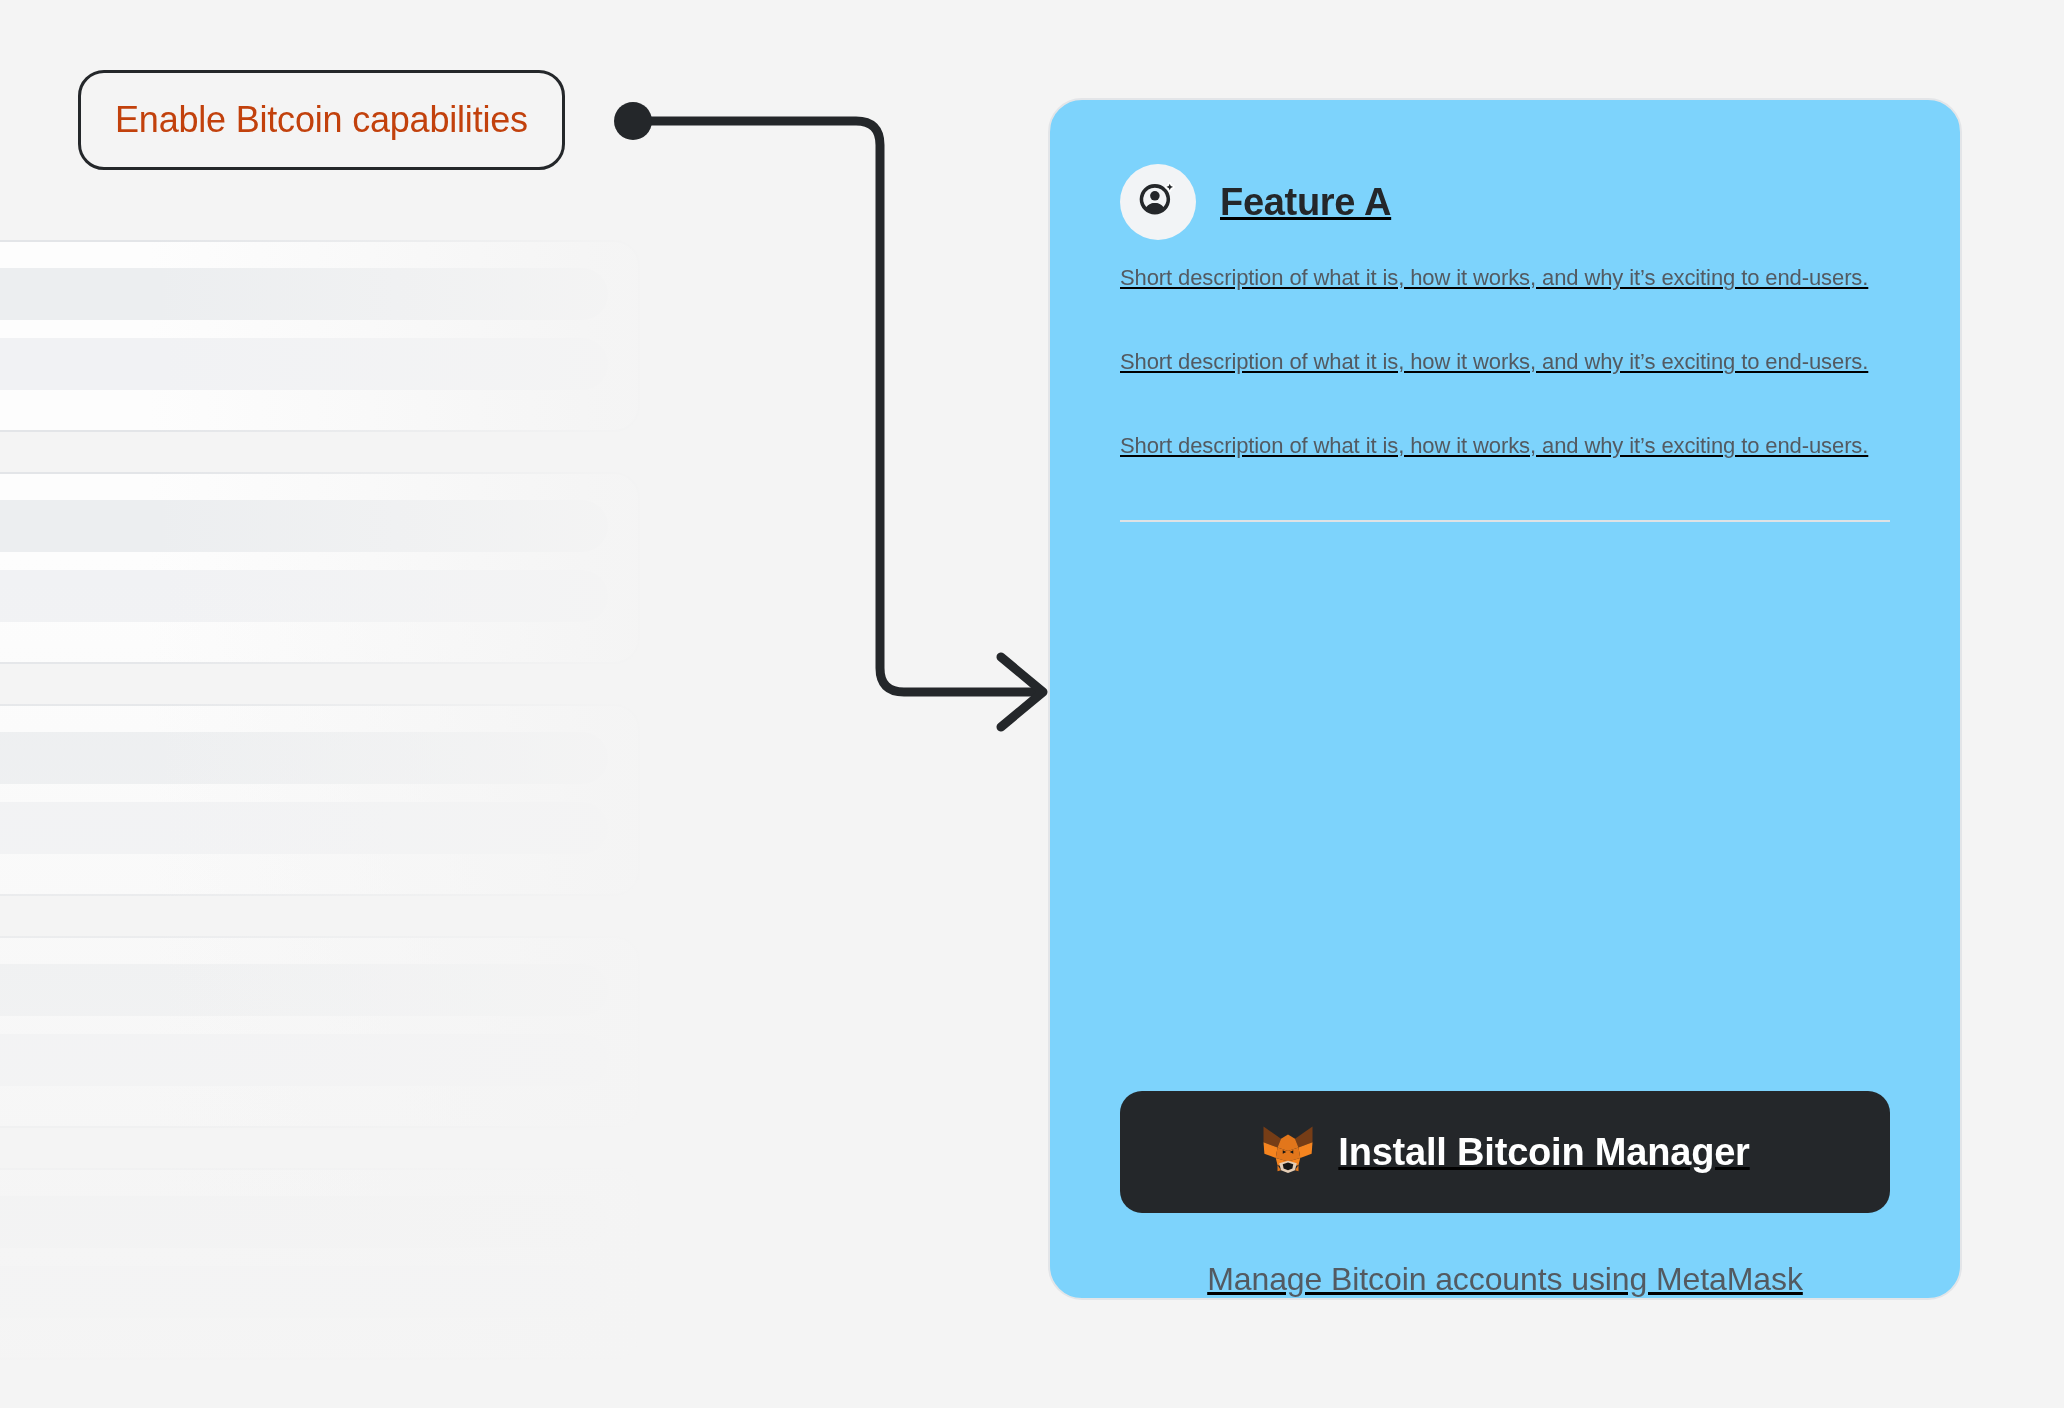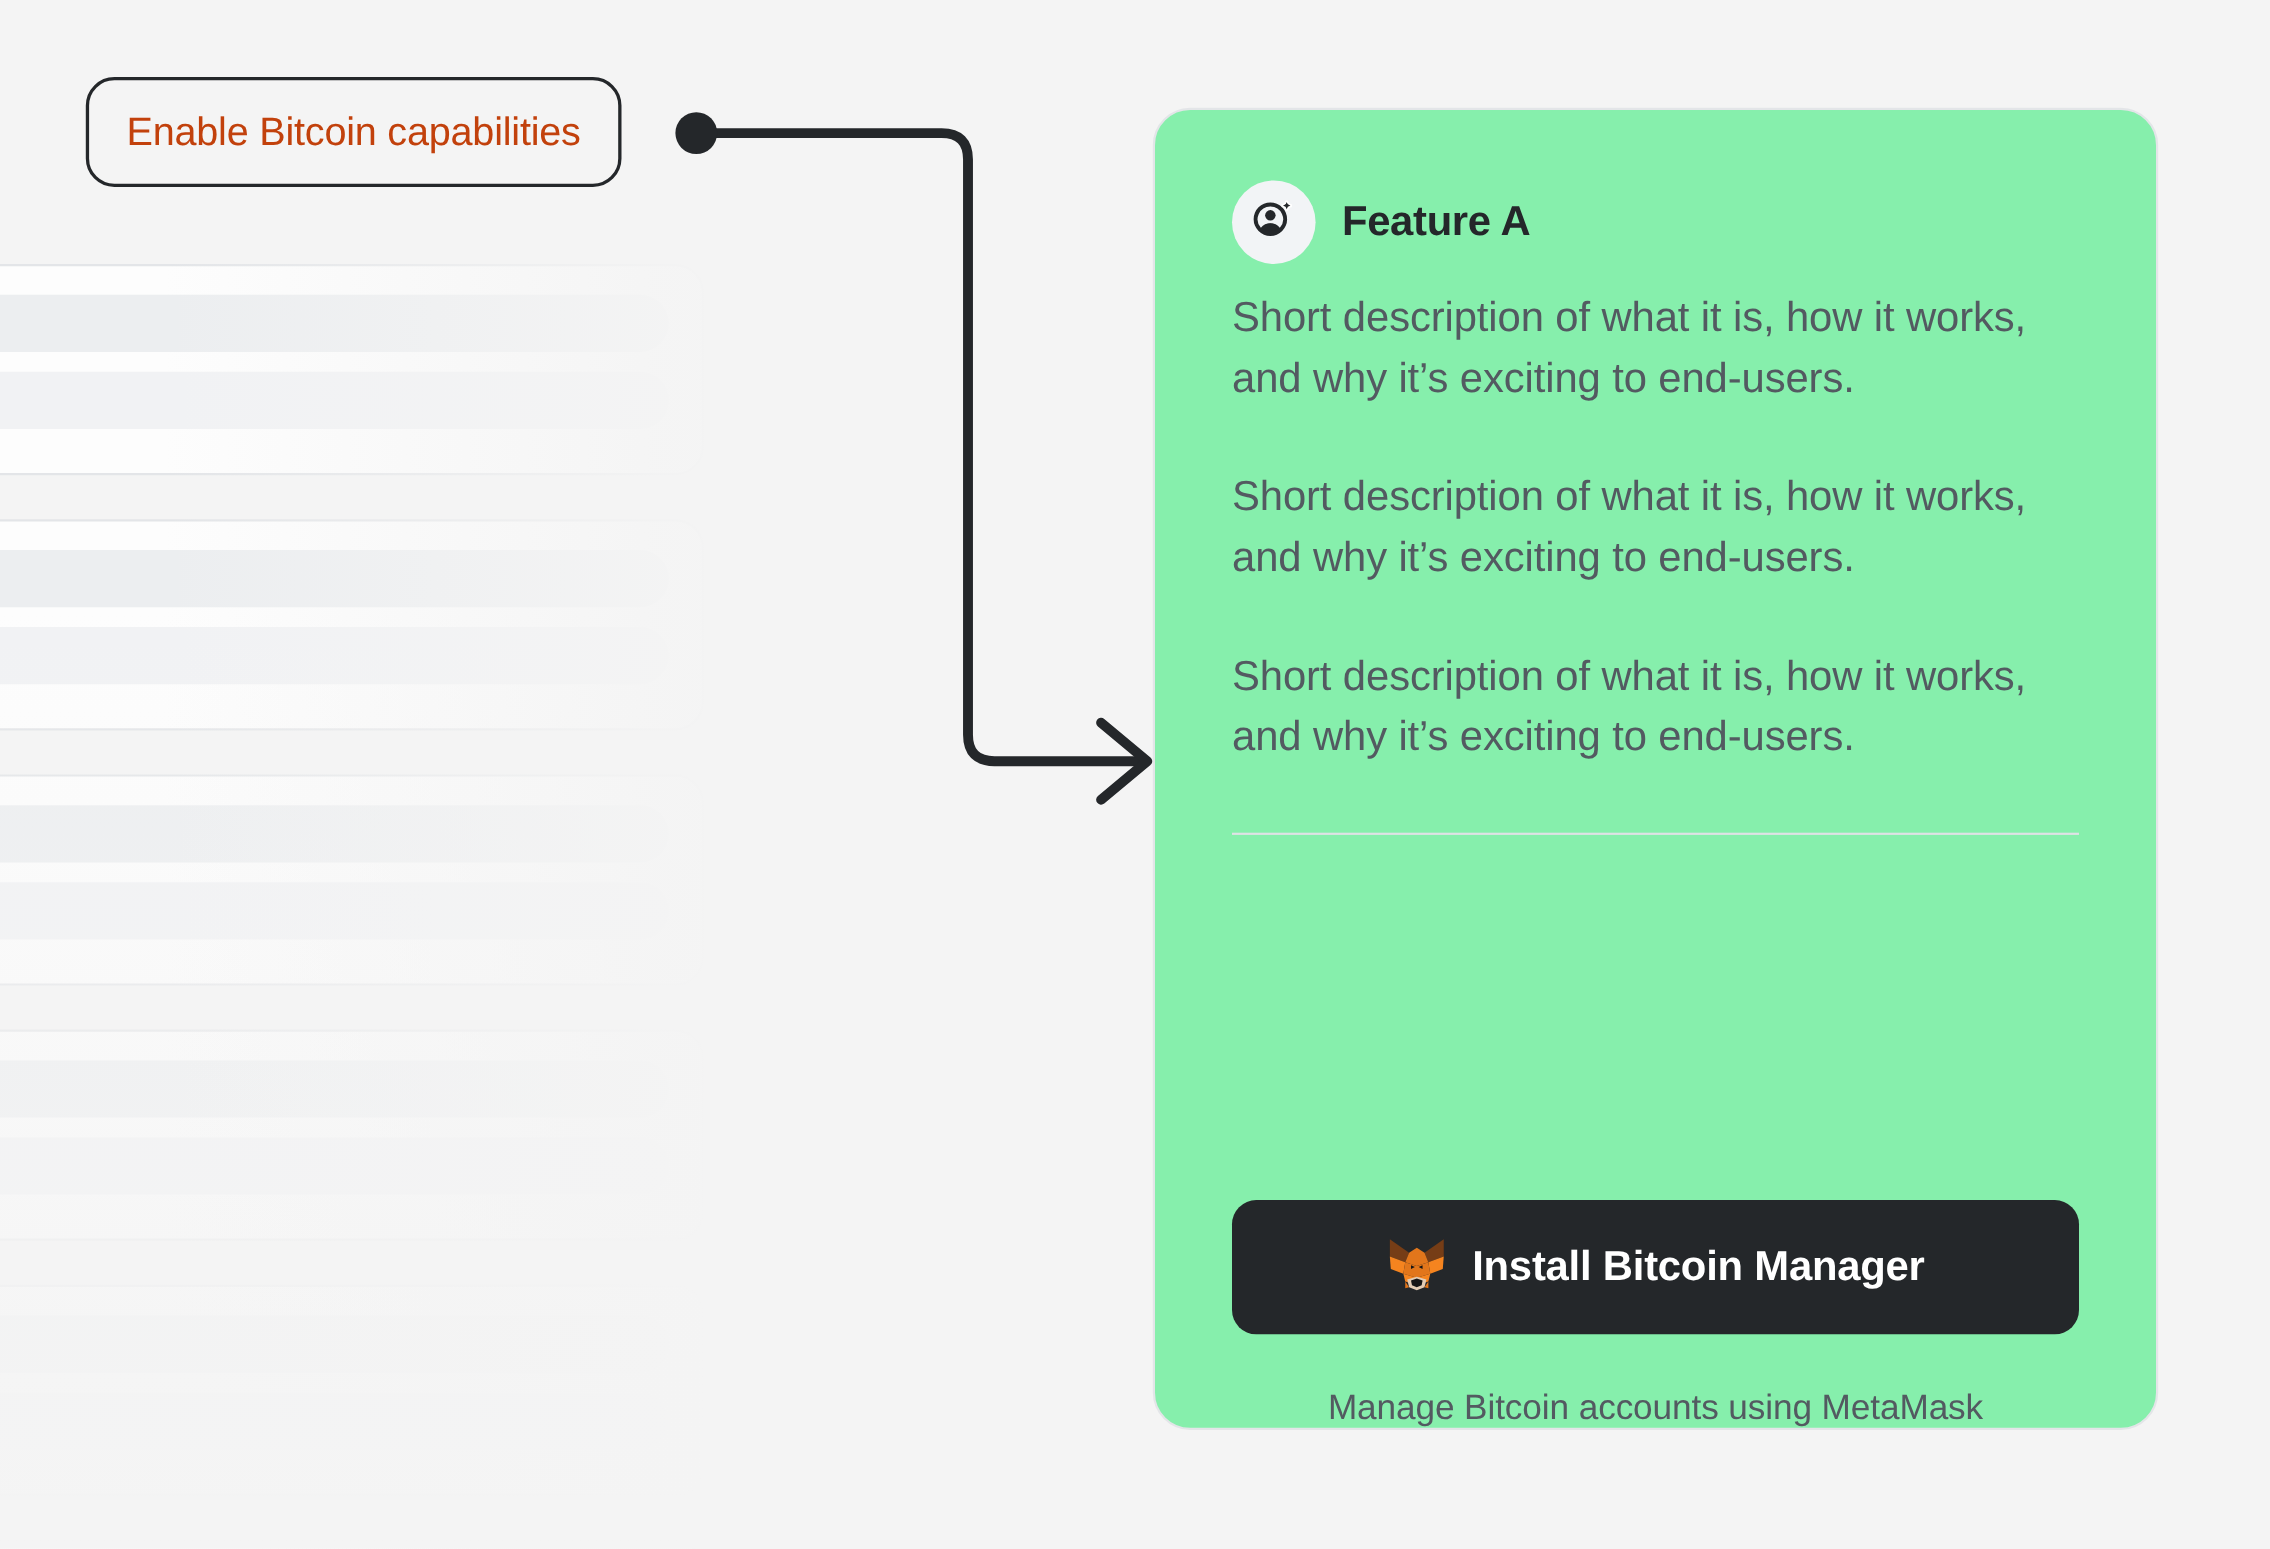--- a/index.html
+++ b/index.html
@@ -92,27 +92,28 @@
     pointer-events: none;
   }
 
   
   #feature-card {
     position: absolute;
     left: 1048px;
     top: 98px;
     width: 914px;
     height: 1202px;
-    background: #86efac;
+    background: #7dd3fc;
     border: 2px solid #e3e5e8;
     border-radius: 34px;
     box-sizing: border-box;
     z-index: 4;
     display: flex;
     flex-direction: column;
+    text-decoration: underline;
   }
   #features-section {
     padding: 64px 70px 0 70px;
     flex: 1;
   }
   .feature-block {
     margin-bottom: 52px;
   }
   .feature-block:last-child { margin-bottom: 0; }
   .feature-head {
@@ -131,21 +132,21 @@
     justify-content: center;
     flex-shrink: 0;
   }
   .feature-title {
     font-size: 38px;
     font-weight: bold;
     color: #24272a;
     letter-spacing: -0.3px;
   }
   .feature-desc {
-    font-size: 38px;
+    font-size: 22px;
     line-height: 1.46;
     color: #535a61;
     max-width: 790px;
     letter-spacing: -0.1px;
   }
 
   #card-divider {
     height: 2px;
     background: #dfe2e5;
     margin-top: 58px;

